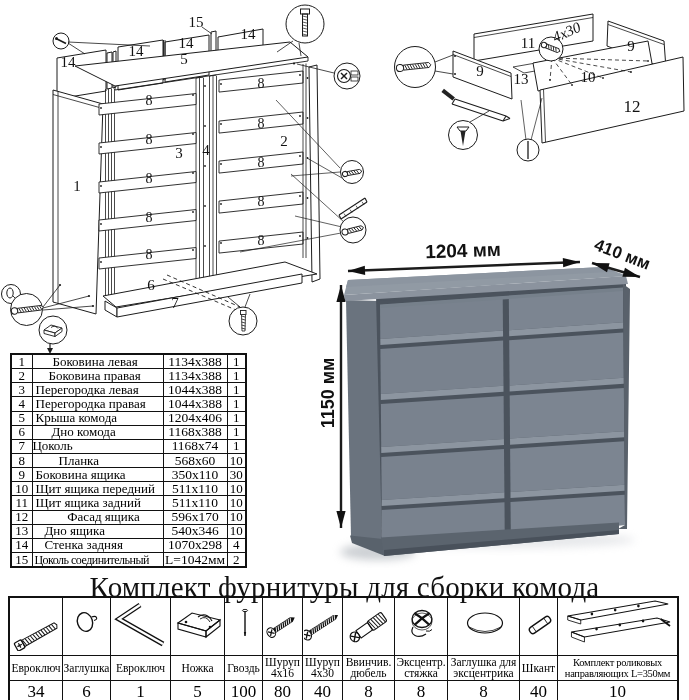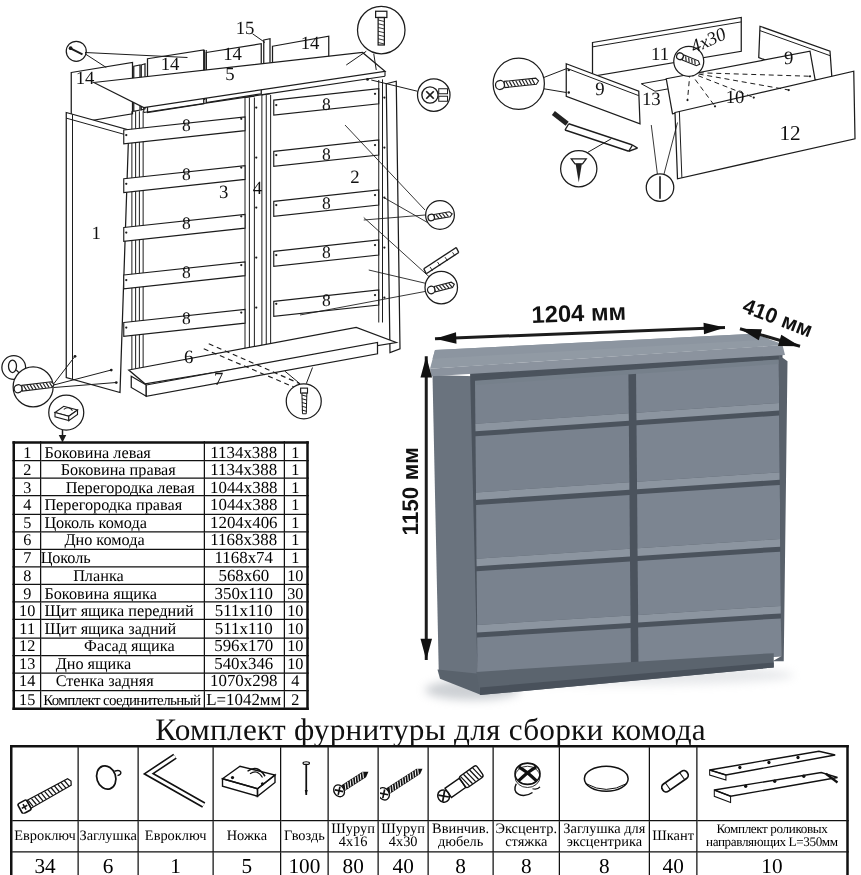--- a/index.html
+++ b/index.html
@@ -7,21 +7,21 @@
 table{border-collapse:collapse;}
 #parts{position:absolute;left:10px;top:353px;width:237px;border:2px solid #111;table-layout:fixed;}
 #parts td{border:1px solid #111;height:13.15px;font-size:13px;line-height:12px;overflow:hidden;white-space:nowrap;padding:0;}
 #parts td.c{text-align:center;}
 #parts td.sz{font-size:13.5px;}
 #hw{position:absolute;left:8px;top:596px;width:669px;border:2px solid #111;table-layout:fixed;}
 #hw td{border:1px solid #111;padding:0;text-align:center;overflow:hidden;}
 #hw td.ic{height:51px;vertical-align:middle;}
 #hw td.nm2{height:24px;font-size:11.5px;line-height:11px;vertical-align:middle;}
 #hw td.q2{height:20px;font-size:17px;line-height:19px;}
-#title{position:absolute;left:0;top:571px;width:689px;text-align:center;font-size:25px;color:#111;letter-spacing:0.2px;}
+#title{position:absolute;left:0;top:571px;width:689px;text-align:center;font-size:29px;color:#111;letter-spacing:0.2px;}
 </style></head>
 <body>
 <div id="page">
 <svg id="art" width="689" height="700" viewBox="0 0 689 700">
 <defs>
         <filter id="blr" x="-50%" y="-50%" width="200%" height="200%">
           <feGaussianBlur stdDeviation="4"></feGaussianBlur>
         </filter>
       </defs>
 <g shape-rendering="auto">
@@ -340,45 +340,45 @@
 <table id="parts">
       <colgroup>
         <col style="width:21px">
         <col style="width:131px">
         <col style="width:64px">
         <col style="width:19px">
       </colgroup>
 <tbody>
         <tr>
           <td class="c">1</td>
-          <td class="nm" style="padding-left:3px;">Боковина левая</td>
+          <td class="nm" style="padding-left:20px;">Боковина левая</td>
           <td class="c sz">1134х388</td>
           <td class="c q">1</td>
         </tr>
 <tr>
           <td class="c">2</td>
           <td class="nm" style="padding-left:16px;">Боковина правая</td>
           <td class="c sz">1134х388</td>
           <td class="c q">1</td>
         </tr>
 <tr>
           <td class="c">3</td>
-          <td class="nm" style="padding-left:20px;margin-top:44px;">Перегородка левая</td>
+          <td class="nm" style="padding-left:3px;margin-top:44px;">Перегородка левая</td>
           <td class="c sz">1044х388</td>
           <td class="c q">1</td>
         </tr>
 <tr>
           <td class="c">4</td>
           <td class="nm" style="padding-left:3px;">Перегородка правая</td>
           <td class="c sz">1044х388</td>
           <td class="c q">1</td>
         </tr>
 <tr>
           <td class="c">5</td>
-          <td class="nm" style="padding-left:3px;">Цоколь комода</td>
+          <td class="nm" style="padding-left:3px;">Крыша комода</td>
           <td class="c sz">1204х406</td>
           <td class="c q">1</td>
         </tr>
 <tr>
           <td class="c">6</td>
           <td class="nm" style="padding-left:19px;">Дно комода</td>
           <td class="c sz">1168х388</td>
           <td class="c q">1</td>
         </tr>
 <tr>
@@ -424,21 +424,21 @@
           <td class="c q">10</td>
         </tr>
 <tr>
           <td class="c">14</td>
           <td class="nm" style="padding-left:12px;">Стенка задняя</td>
           <td class="c sz">1070х298</td>
           <td class="c q">4</td>
         </tr>
 <tr>
           <td class="c">15</td>
-          <td class="nm" style="padding-left:2px;font-size:12px;letter-spacing:-0.5px;">Комплект соединительный</td>
+          <td class="nm" style="padding-left:2px;font-size:12px;letter-spacing:-0.5px;">Цоколь соединительный</td>
           <td class="c sz">L=1042мм</td>
           <td class="c q">2</td>
         </tr>
 </tbody>
     </table>
 <table id="hw">
 <tbody>
         <tr>
           <td class="ic" style="width:52px"><svg width="50" height="53" viewBox="0 0 50 53">
               <g transform="rotate(-29 13 45)">

